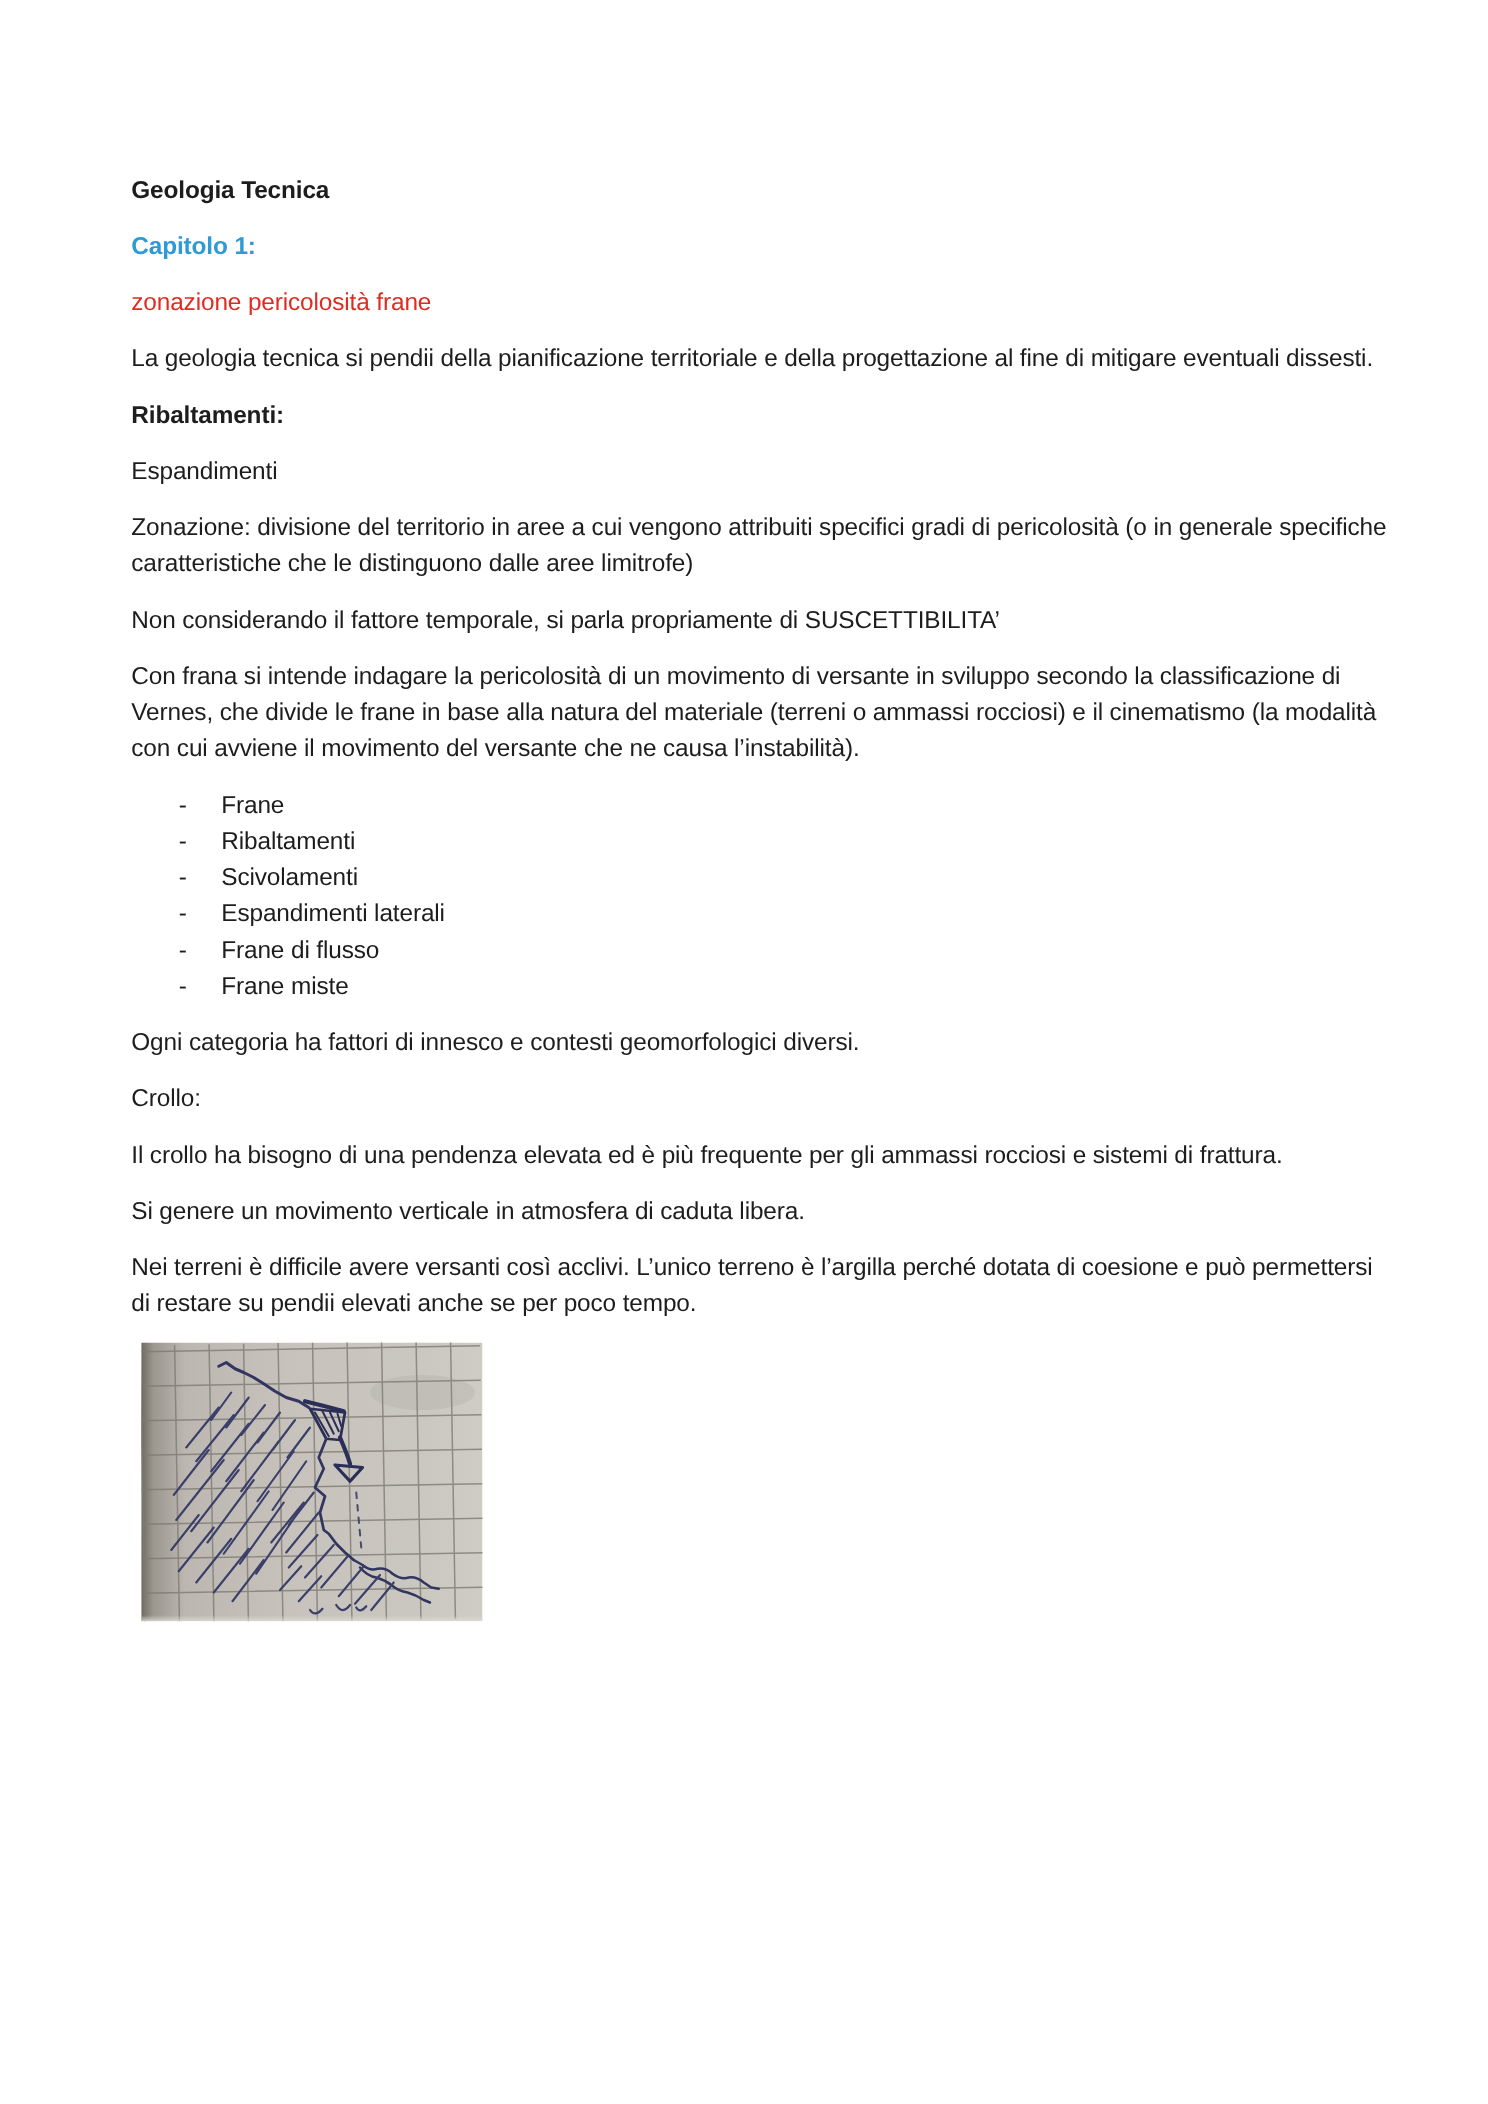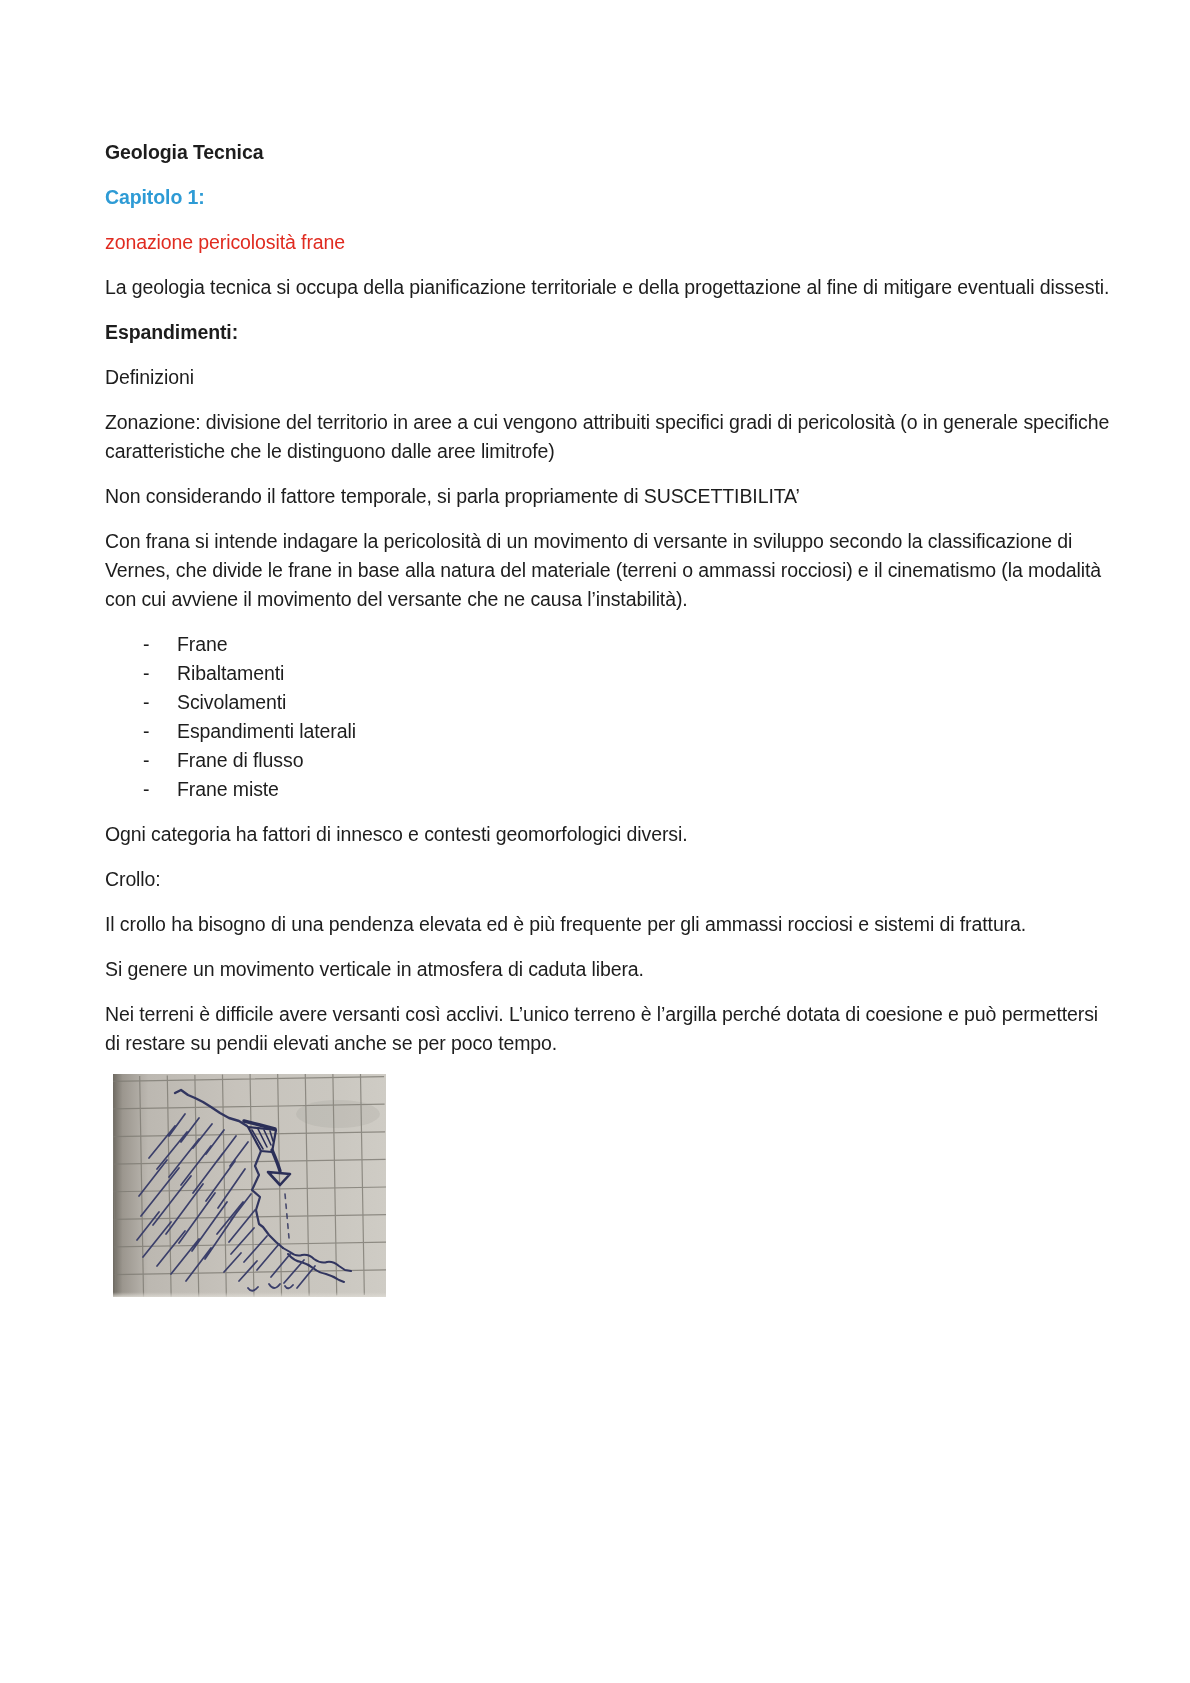--- a/index.html
+++ b/index.html
@@ -30,25 +30,25 @@
 <body>
 
 <div class="page">
 
   <p class="b">Geologia Tecnica</p>
 
   <p class="chapter">Capitolo 1:</p>
 
   <p class="redh">zonazione pericolosità frane</p>
 
-  <p>La geologia tecnica si occupa della pianificazione territoriale e della progettazione al fine di mitigare eventuali dissesti.</p>
+  <p>La geologia tecnica si pendii della pianificazione territoriale e della progettazione al fine di mitigare eventuali dissesti.</p>
 
-  <p class="b">Espandimenti:</p>
+  <p class="b">Ribaltamenti:</p>
 
-  <p>Definizioni</p>
+  <p>Espandimenti</p>
 
 
   <p>Zonazione: divisione del territorio in aree a cui vengono attribuiti specifici gradi di pericolosità (o in generale specifiche caratteristiche che le distinguono dalle aree limitrofe)</p>
 
 
   <p>Non considerando il fattore temporale, si parla propriamente di SUSCETTIBILITA’</p>
 
 
   <p>Con frana si intende indagare la pericolosità di un movimento di versante in sviluppo secondo la classificazione di Vernes, che divide le frane in base alla natura del materiale (terreni o ammassi rocciosi) e il cinematismo (la modalità con cui avviene il movimento del versante che ne causa l’instabilità).</p>
 

